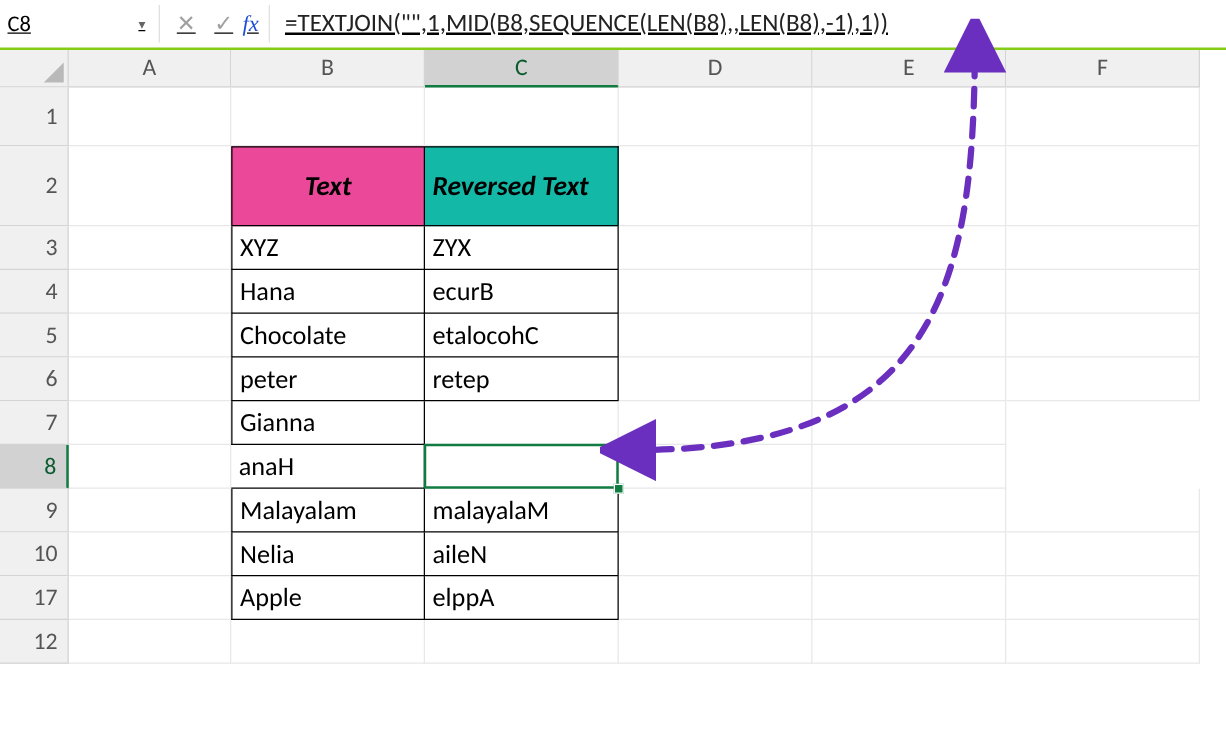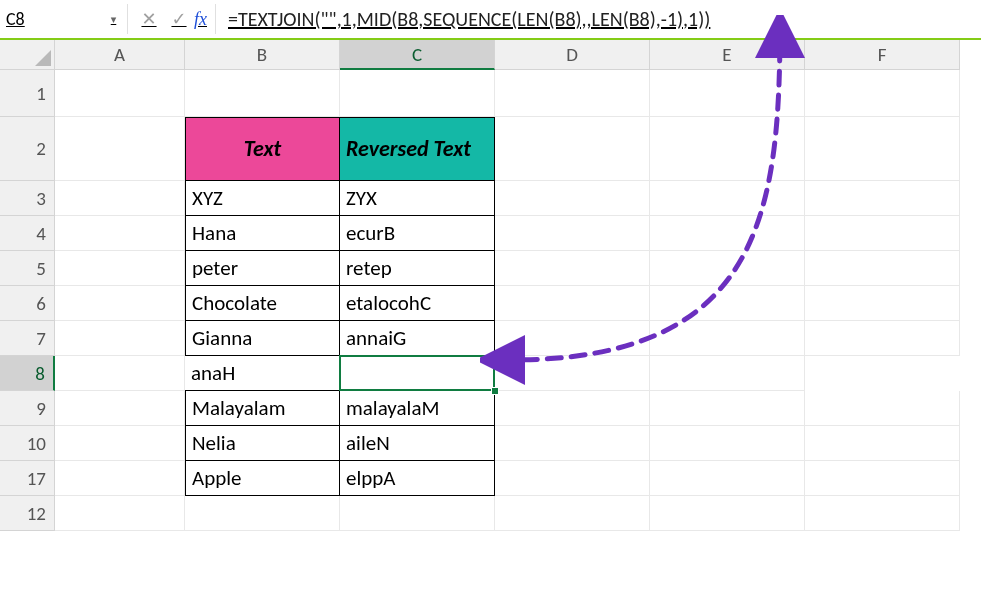--- a/index.html
+++ b/index.html
@@ -247,38 +247,37 @@
     <div class="row">
       <div class="cell col-A"></div>
       <div class="cell col-B b-tbl b-tbl-left">Hana</div>
       <div class="cell col-C b-tbl">ecurB</div>
       <div class="cell col-D"></div>
       <div class="cell col-E"></div>
       <div class="cell col-F"></div>
     </div>
     <div class="row">
       <div class="cell col-A"></div>
+      <div class="cell col-B b-tbl b-tbl-left">Chocolate</div>
+      <div class="cell col-C b-tbl">etalocohC</div>
+      <div class="cell col-D"></div>
+      <div class="cell col-E"></div>
+      <div class="cell col-F"></div>
+    </div>
+    <div class="row">
+      <div class="cell col-A"></div>
       <div class="cell col-B b-tbl b-tbl-left">peter</div>
       <div class="cell col-C b-tbl">retep</div>
       <div class="cell col-D"></div>
       <div class="cell col-E"></div>
       <div class="cell col-F"></div>
     </div>
     <div class="row">
       <div class="cell col-A"></div>
-      <div class="cell col-B b-tbl b-tbl-left">Chocolate</div>
-      <div class="cell col-C b-tbl">etalocohC</div>
-      <div class="cell col-D"></div>
-      <div class="cell col-E"></div>
-      <div class="cell col-F"></div>
-    </div>
-    <div class="row">
-      <div class="cell col-A"></div>
       <div class="cell col-B b-tbl b-tbl-left">Gianna</div>
-      <div class="cell col-C b-tbl">annaiG</div>
       <div class="cell col-D"></div>
       <div class="cell col-E"></div>
       <div class="cell col-F"></div>
     </div>
     <div class="row">
       <div class="cell col-A"></div>
       <div class="cell col-C b-tbl">anaH</div>
       <div class="cell col-D"></div>
       <div class="cell col-E"></div>
       <div class="cell col-F"></div>

